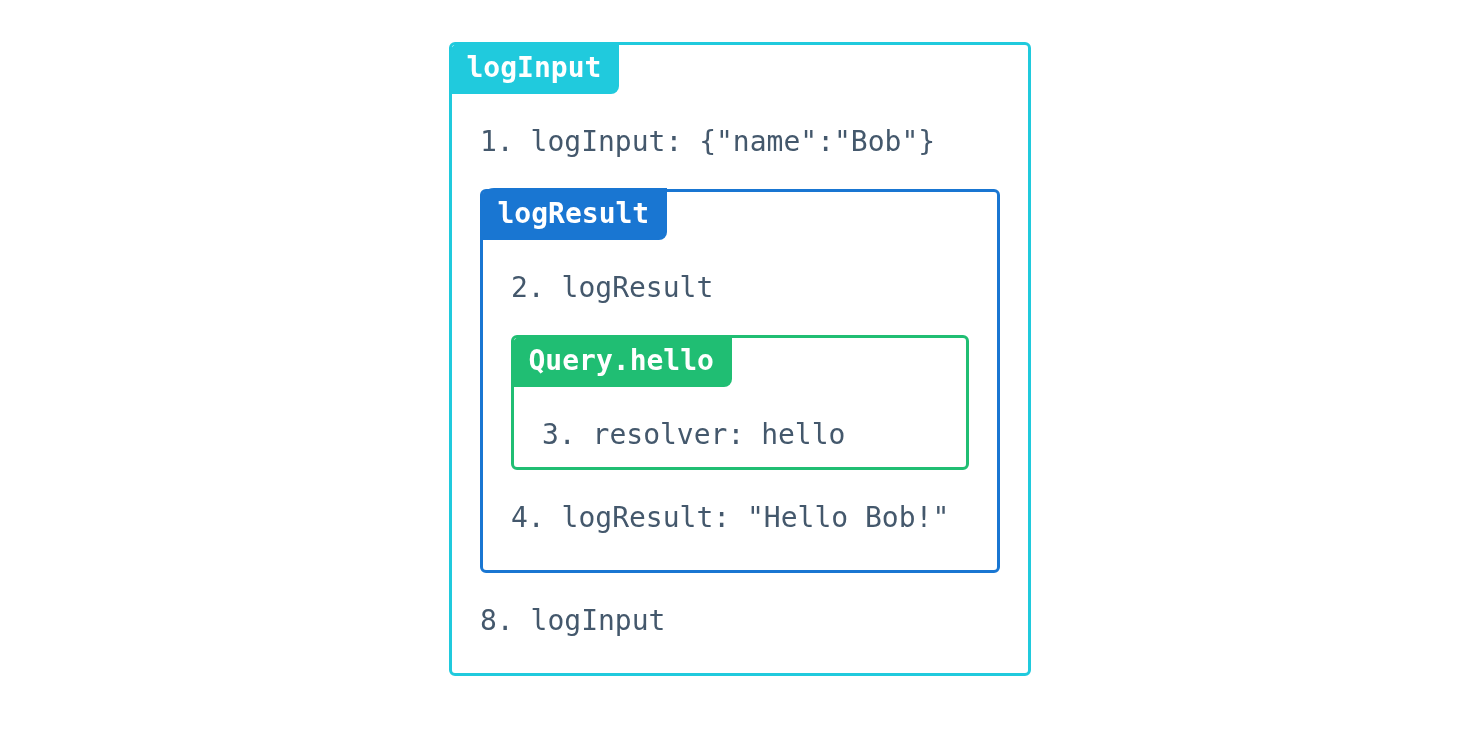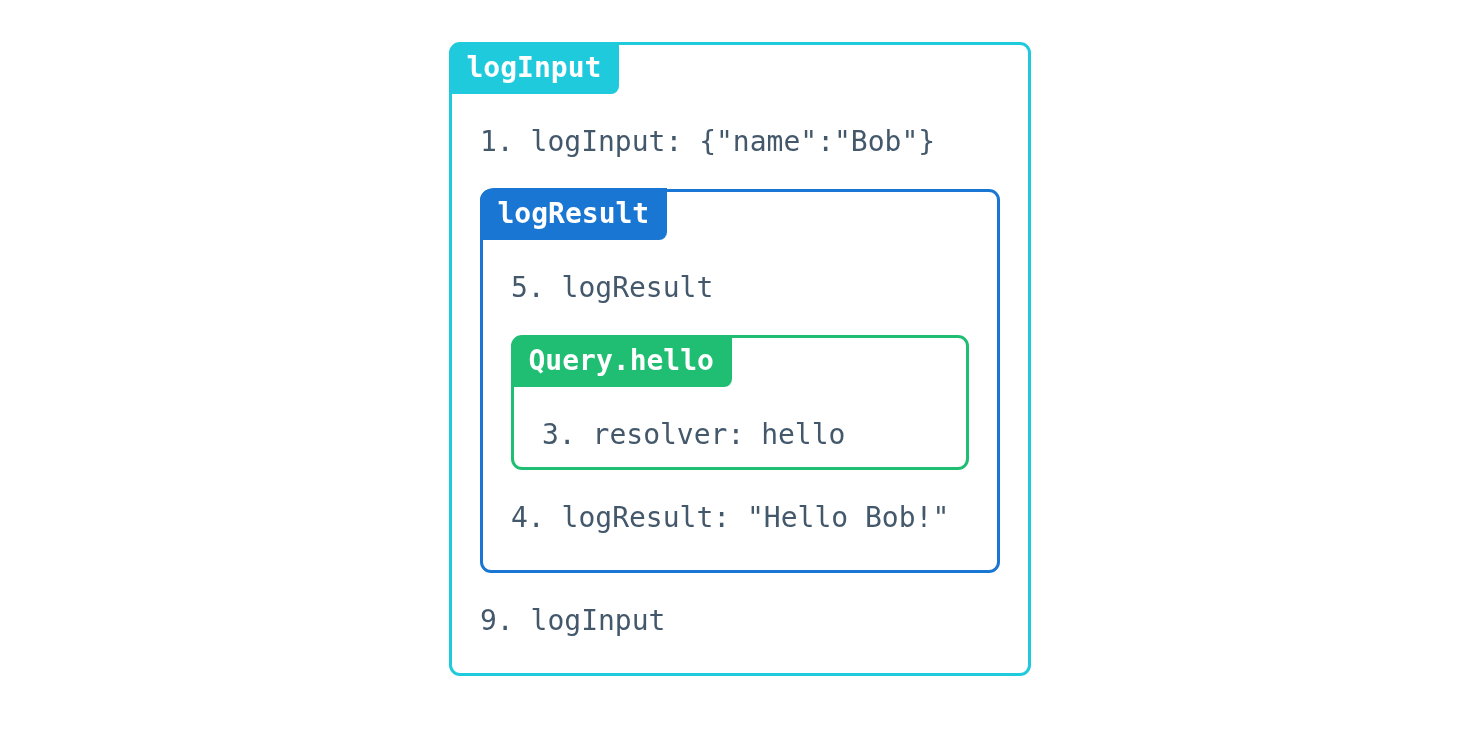--- a/index.html
+++ b/index.html
@@ -13,21 +13,21 @@
   }
   .canvas {
     width: 1480px;
     height: 730px;
     position: relative;
     box-sizing: border-box;
     padding-top: 42px;
   }
   .box {
     box-sizing: border-box;
-    border-radius: 11px;
+    border-radius: 6px;
     background: #ffffff;
   }
   .box-cyan {
     width: 582px;
     margin: 0 auto;
     border: 3.5px solid #20CADD;
   }
   .box-blue  { border: 3.5px solid #1976D2; margin-top: 31px; }
   .box-green { border: 3.5px solid #20BE73; margin-top: 31px; }
   .box-label {
@@ -62,30 +62,30 @@
   <div class="box box-cyan">
     <div class="box-label label-cyan">logInput</div>
     <div class="box-body">
 
       <div class="log-line">1. logInput: {"name":"Bob"}</div>
 
       <div class="box box-blue">
         <div class="box-label label-blue">logResult</div>
         <div class="box-body">
 
-          <div class="log-line">5. logResult</div>
+          <div class="log-line">2. logResult</div>
 
           <div class="box box-green">
             <div class="box-label label-green">Query.hello</div>
             <div class="box-body">
               <div class="log-line">3. resolver: hello</div>
             </div>
           </div>
 
           <div class="log-line">4. logResult: "Hello Bob!"</div>
         </div>
       </div>
 
-      <div class="log-line">9. logInput</div>
+      <div class="log-line">8. logInput</div>
     </div>
   </div>
 
 </div>
 
 </body></html>

